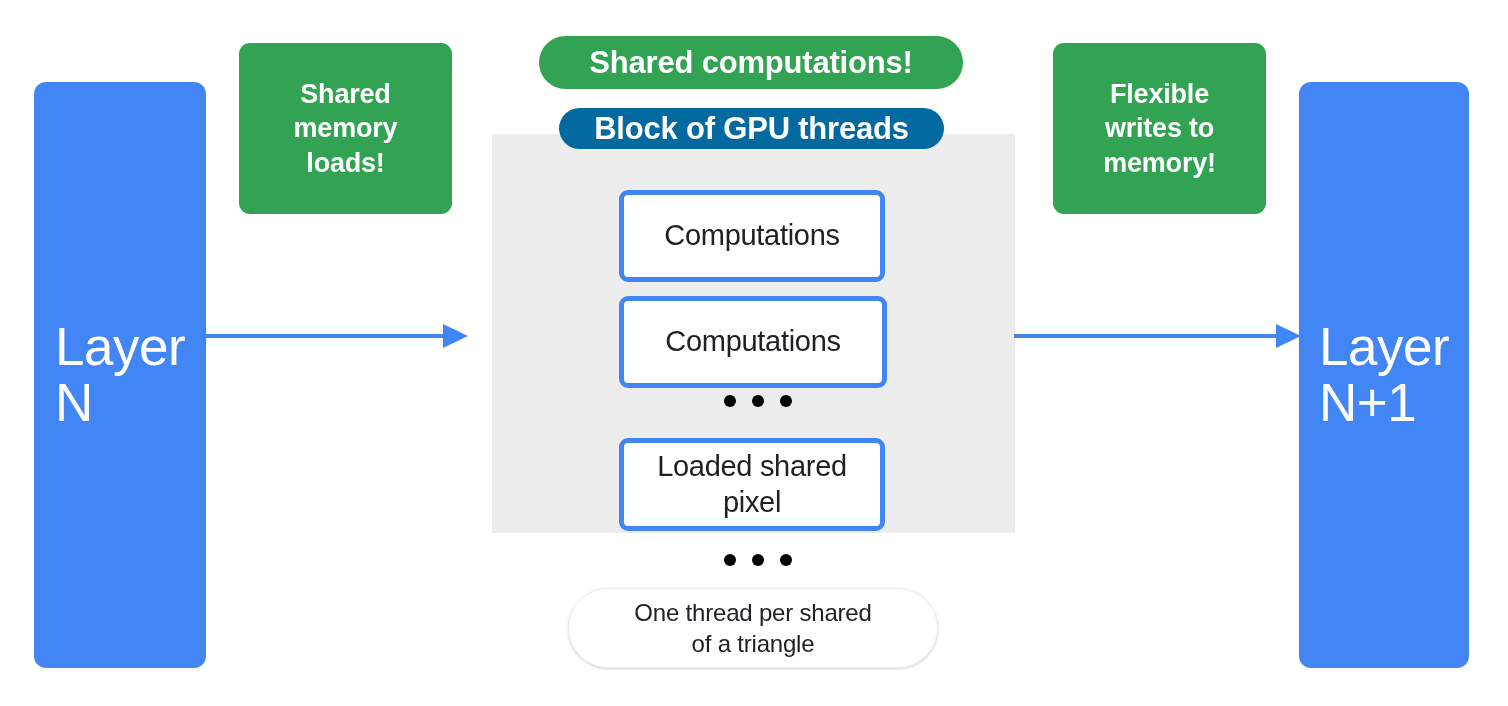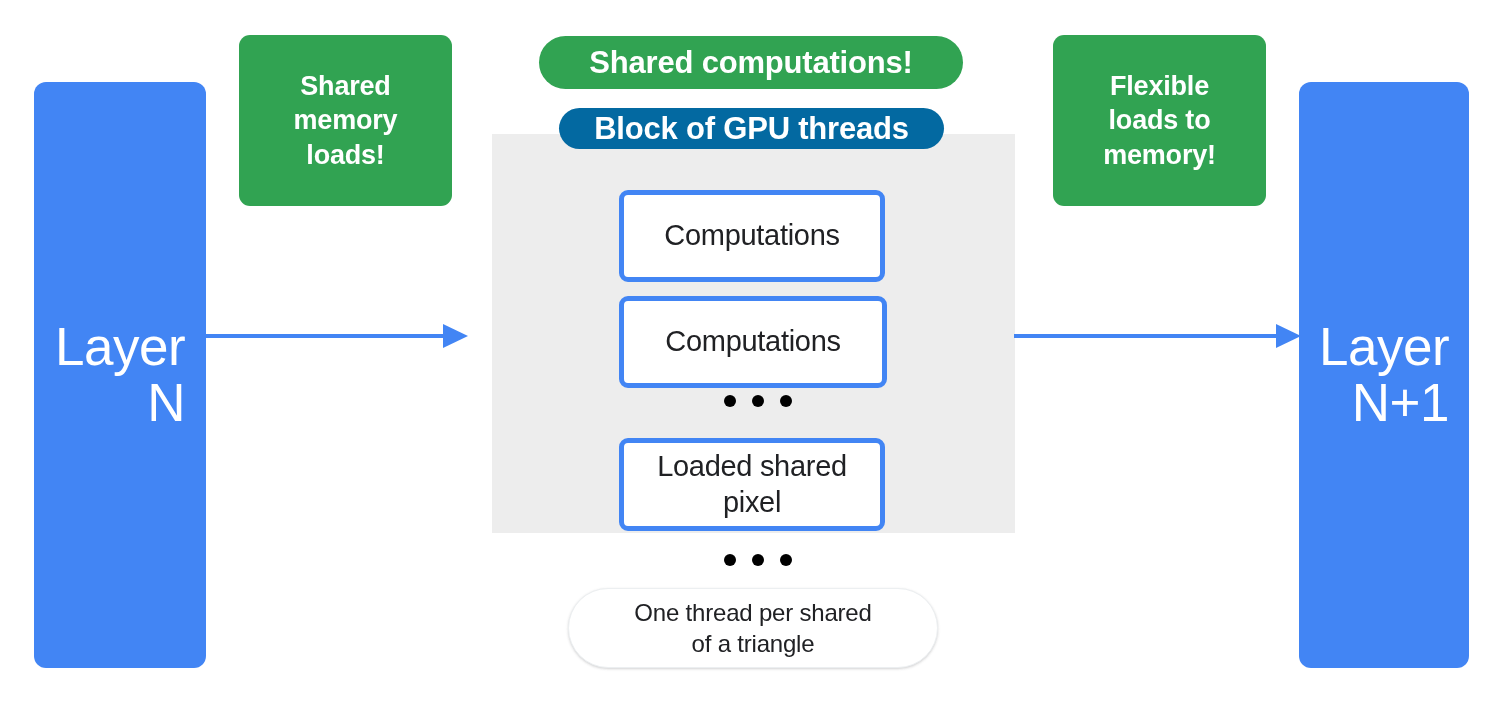--- a/index.html
+++ b/index.html
@@ -23,21 +23,21 @@
     position: absolute;
     background: #4285f4;
     border-radius: 12px;
     display: flex;
     align-items: center;
     justify-content: center;
     color: #ffffff;
     font-size: 53px;
     font-weight: 400;
     line-height: 1.06;
-    text-align: right;
+    text-align: left;
     letter-spacing: -0.5px;
     white-space: pre-line;
   }
   #layer-n      { left: 34px;   top: 82px;  width: 172px; height: 586px; }
   #layer-n1     { left: 1299px; top: 82px;  width: 170px; height: 586px; }
 
   
   .callout-green {
     position: absolute;
     background: #34a853;
@@ -46,20 +46,21 @@
     display: flex;
     align-items: center;
     justify-content: center;
     color: #ffffff;
     font-size: 27px;
     font-weight: bold;
     line-height: 1.28;
     text-align: center;
     white-space: pre-line;
     letter-spacing: -0.2px;
+    margin-top: 8px;
   }
   #callout-shared-memory-loads { left: 239px;  top: 35px; width: 213px; height: 171px; }
   #callout-flexible-writes     { left: 1053px; top: 35px; width: 213px; height: 171px; }
 
   
   .pill {
     position: absolute;
     display: flex;
     align-items: center;
     justify-content: center;
@@ -200,19 +201,19 @@
 of a triangle</div>
 
   <div id="arrow-right" class="arrow">
     <svg width="287" height="32" viewBox="0 0 287 32" xmlns="http://www.w3.org/2000/svg">
       <line x1="0" y1="16" x2="265" y2="16" stroke="#4285f4" stroke-width="4"></line>
       <polygon points="262,4 287,16 262,28" fill="#4285f4"></polygon>
     </svg>
   </div>
 
   <div id="callout-flexible-writes" class="callout-green">Flexible
-loads to
+writes to
 memory!</div>
 
   <div id="layer-n1" class="layer-slab">Layer
 N+1</div>
 
 </div>
 
 </body></html>

